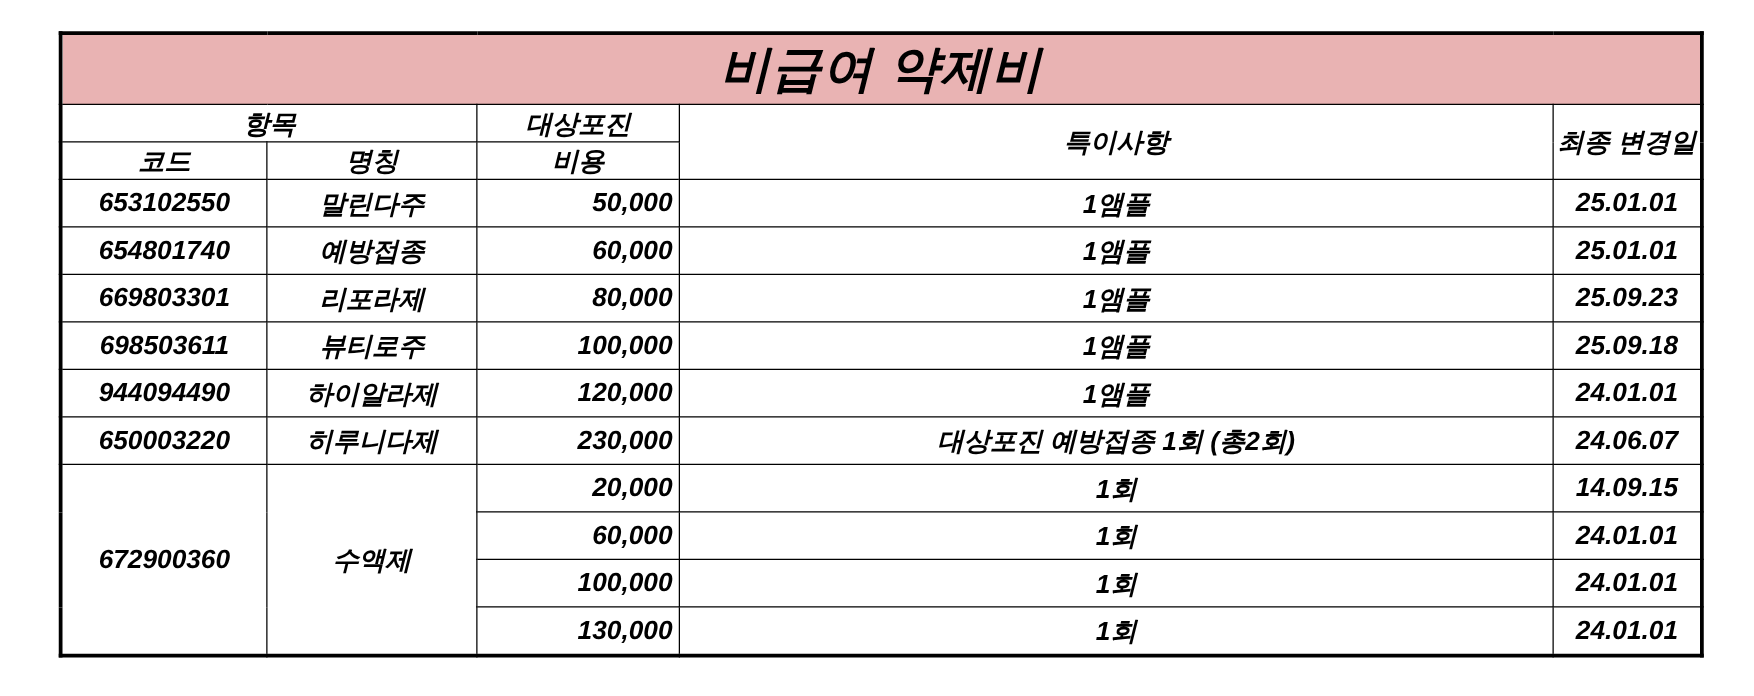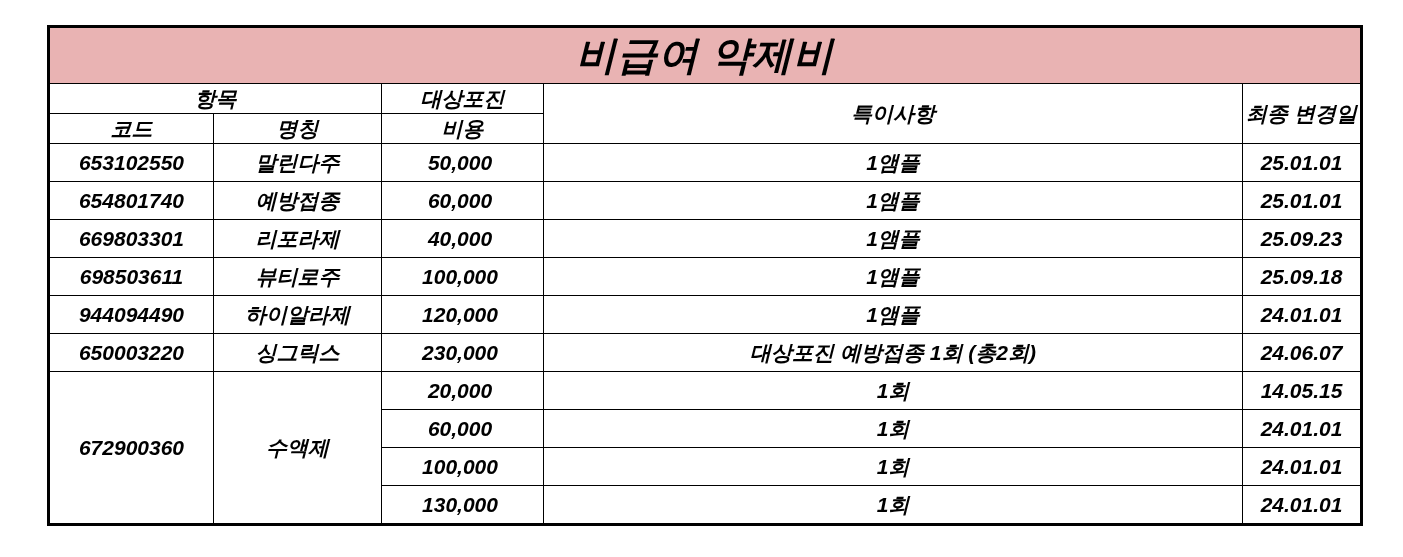--- a/index.html
+++ b/index.html
@@ -47,21 +47,21 @@
     height: 29px;
     text-align: center;
   }
   tr.data-row td {
     height: 37px;
   }
   td.code-cell, td.name-cell, td.note-cell, td.date-cell {
     text-align: center;
   }
   td.cost-cell {
-    text-align: center;
+    text-align: right;
     padding-right: 5px;
   }
 </style>
 </head>
 <body>
 
 <div class="page">
   <table class="fee-table">
     <colgroup>
       <col style="width:165px">
@@ -97,52 +97,52 @@
       <tr class="data-row">
         <td class="code-cell">654801740</td>
         <td class="name-cell">예방접종</td>
         <td class="cost-cell">60,000</td>
         <td class="note-cell">1앰플</td>
         <td class="date-cell">25.01.01</td>
       </tr>
       <tr class="data-row">
         <td class="code-cell">669803301</td>
         <td class="name-cell">리포라제</td>
-        <td class="cost-cell">40,000</td>
+        <td class="cost-cell">80,000</td>
         <td class="note-cell">1앰플</td>
         <td class="date-cell">25.09.23</td>
       </tr>
       <tr class="data-row">
         <td class="code-cell">698503611</td>
         <td class="name-cell">뷰티로주</td>
         <td class="cost-cell">100,000</td>
         <td class="note-cell">1앰플</td>
         <td class="date-cell">25.09.18</td>
       </tr>
       <tr class="data-row">
         <td class="code-cell">944094490</td>
         <td class="name-cell">하이알라제</td>
         <td class="cost-cell">120,000</td>
         <td class="note-cell">1앰플</td>
         <td class="date-cell">24.01.01</td>
       </tr>
       <tr class="data-row">
         <td class="code-cell">650003220</td>
-        <td class="name-cell">싱그릭스</td>
+        <td class="name-cell">히루니다제</td>
         <td class="cost-cell">230,000</td>
         <td class="note-cell">대상포진 예방접종 1회 (총2회)</td>
         <td class="date-cell">24.06.07</td>
       </tr>
 
       <tr class="data-row">
         <td class="code-cell" rowspan="4">672900360</td>
         <td class="name-cell" rowspan="4">수액제</td>
         <td class="cost-cell">20,000</td>
         <td class="note-cell">1회</td>
-        <td class="date-cell">14.05.15</td>
+        <td class="date-cell">14.09.15</td>
       </tr>
       <tr class="data-row">
         <td class="cost-cell">60,000</td>
         <td class="note-cell">1회</td>
         <td class="date-cell">24.01.01</td>
       </tr>
       <tr class="data-row">
         <td class="cost-cell">100,000</td>
         <td class="note-cell">1회</td>
         <td class="date-cell">24.01.01</td>

